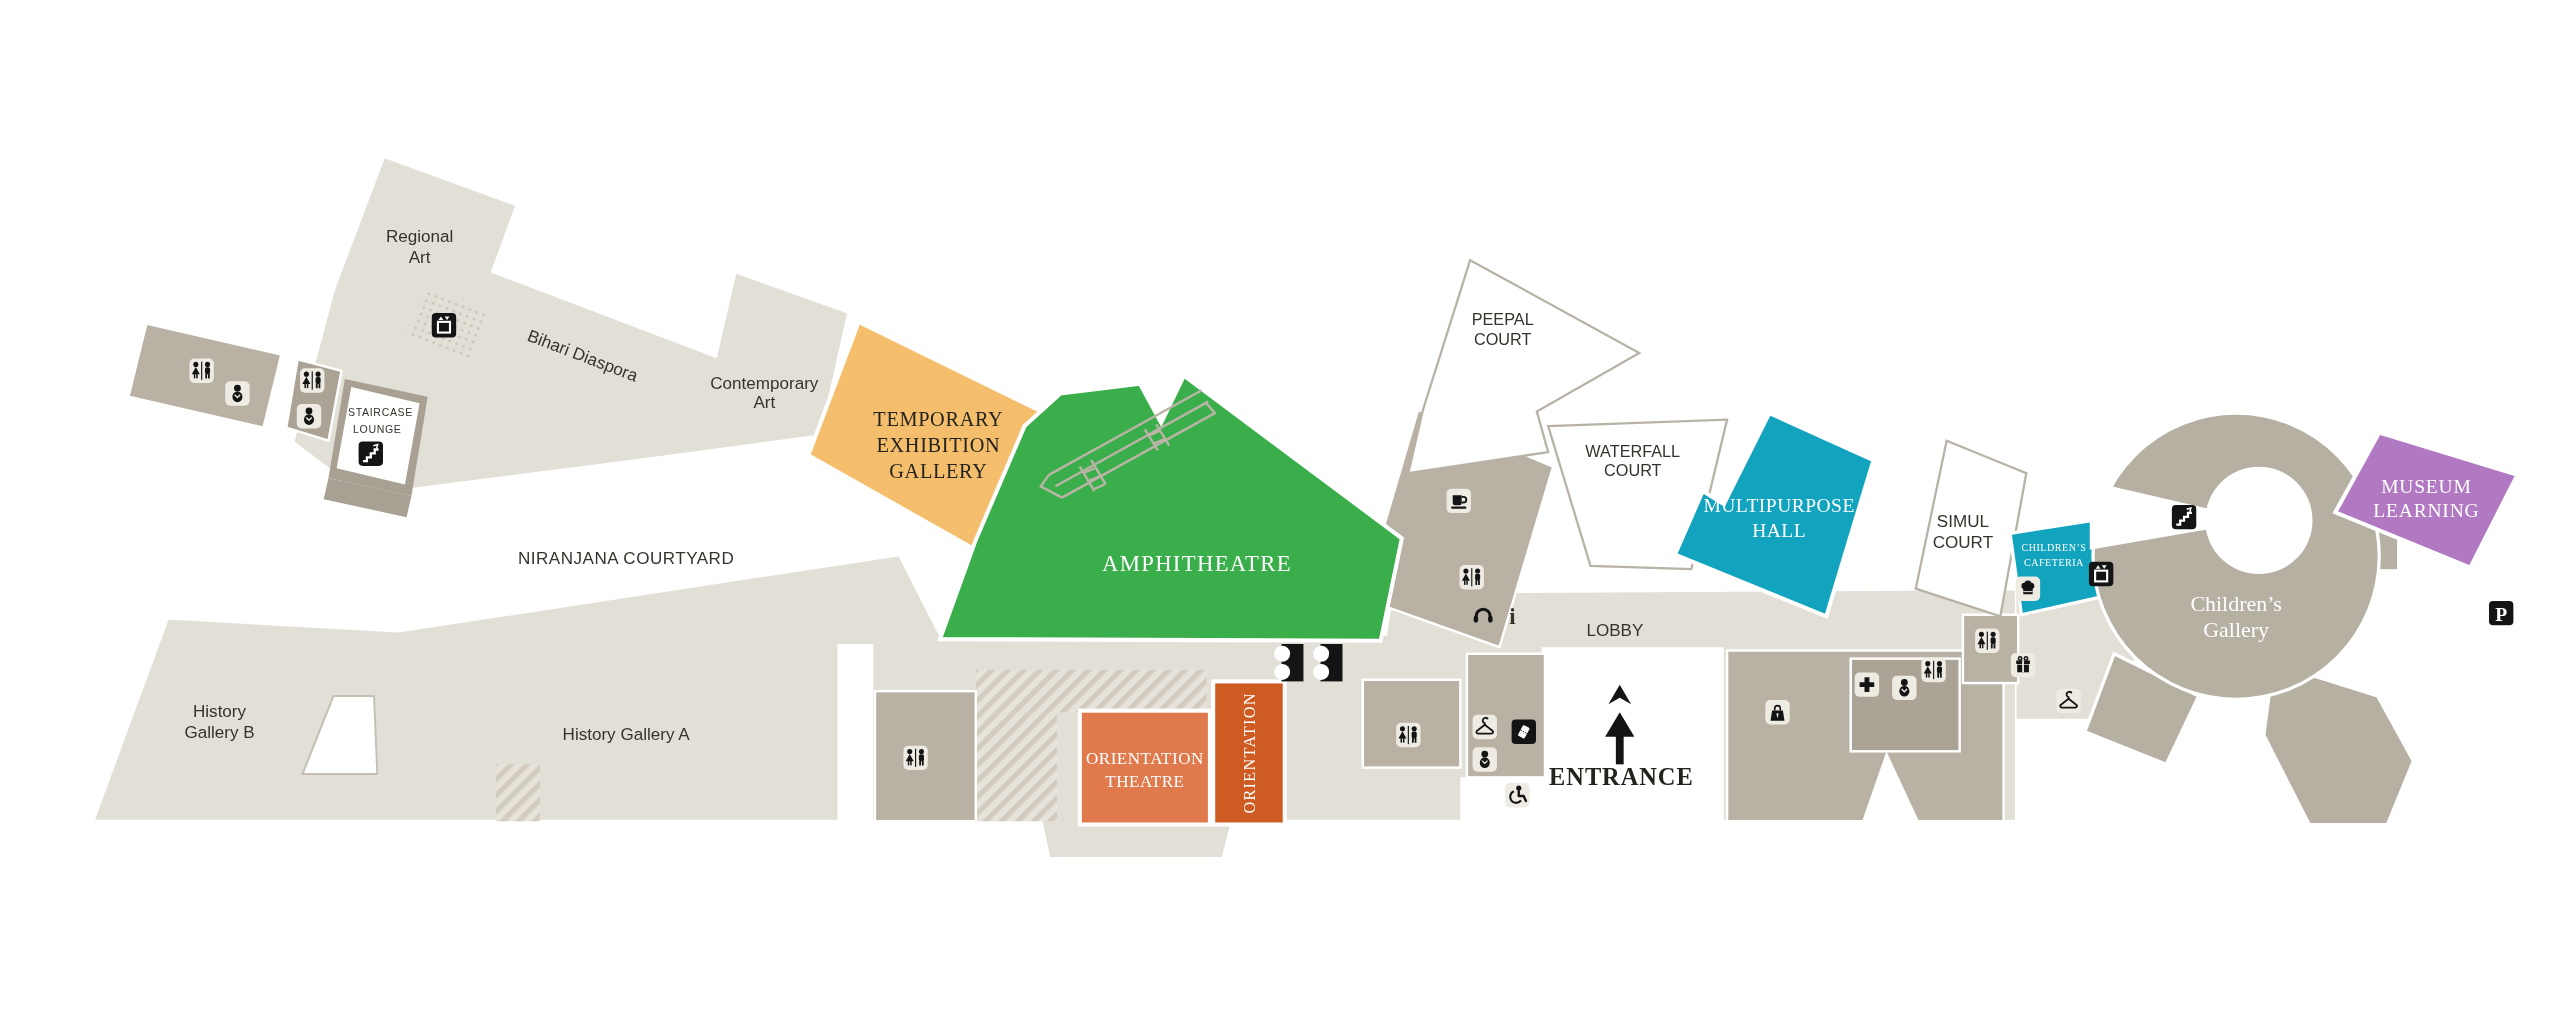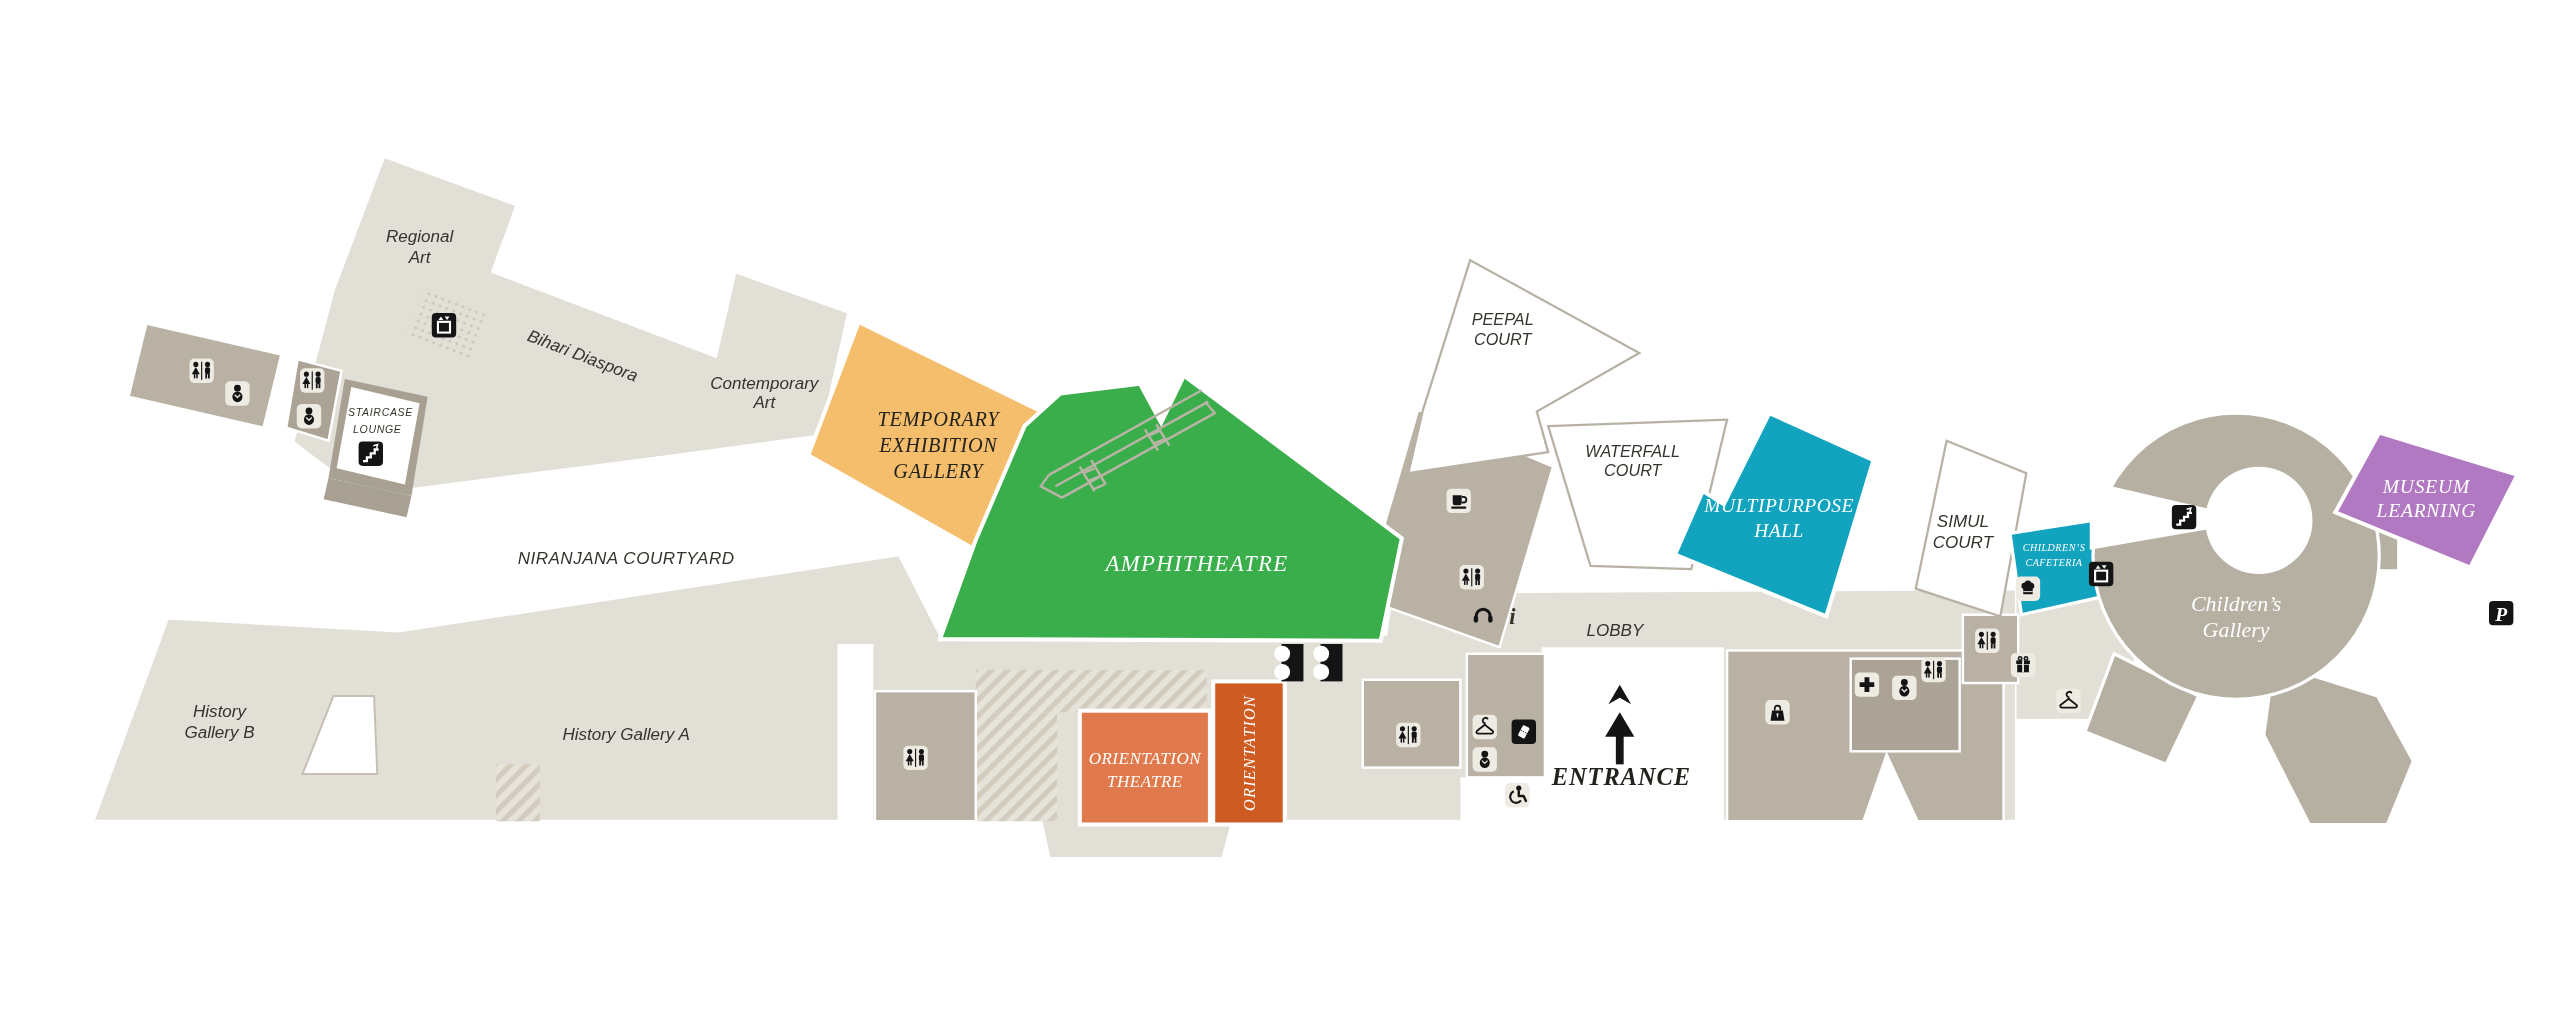--- a/index.html
+++ b/index.html
@@ -1,16 +1,16 @@
 <!DOCTYPE html>
 <html style="font-size:10.4px"><head>
 <meta charset="utf-8">
 <style>
   html,body{margin:0;padding:0;background:#ffffff;}
-  .stage{width:100%;font-style:italic;}
+  .stage{width:100%;}
   svg{display:block;width:100%;height:auto;background:#ffffff;}
   text{font-family:"Liberation Sans",sans-serif;fill:#35332b;}
   .serif{font-family:"Liberation Serif","DejaVu Serif",serif;}
   .white{fill:#ffffff;}
   .dark{fill:#23221c;}
 </style>
 </head>
 <body>
 
 <div class="stage">

